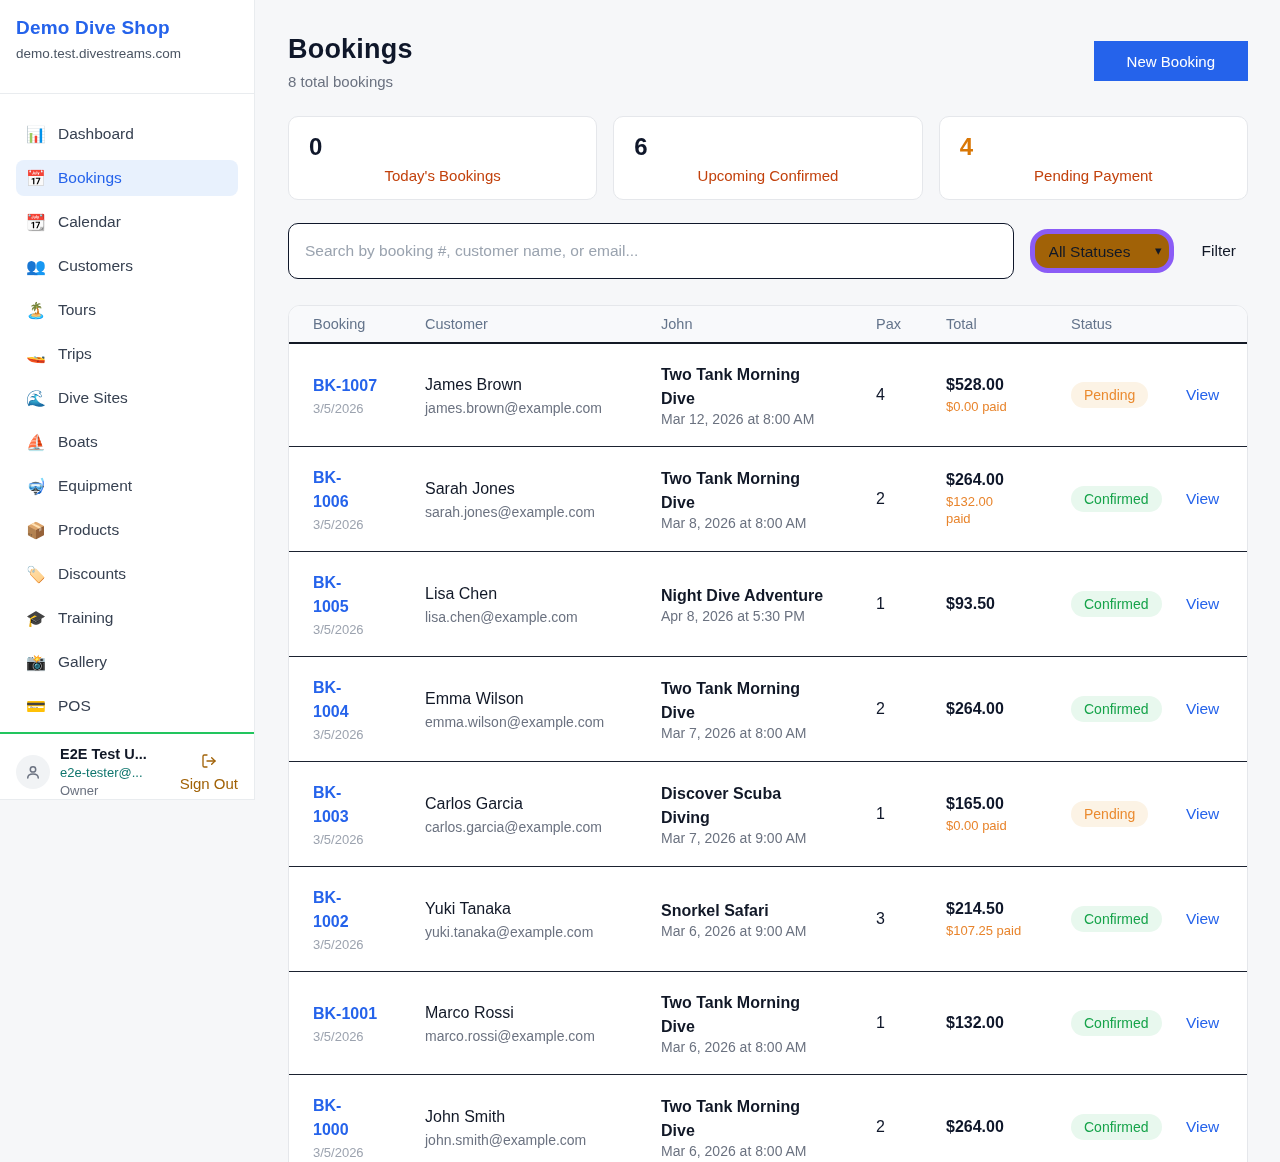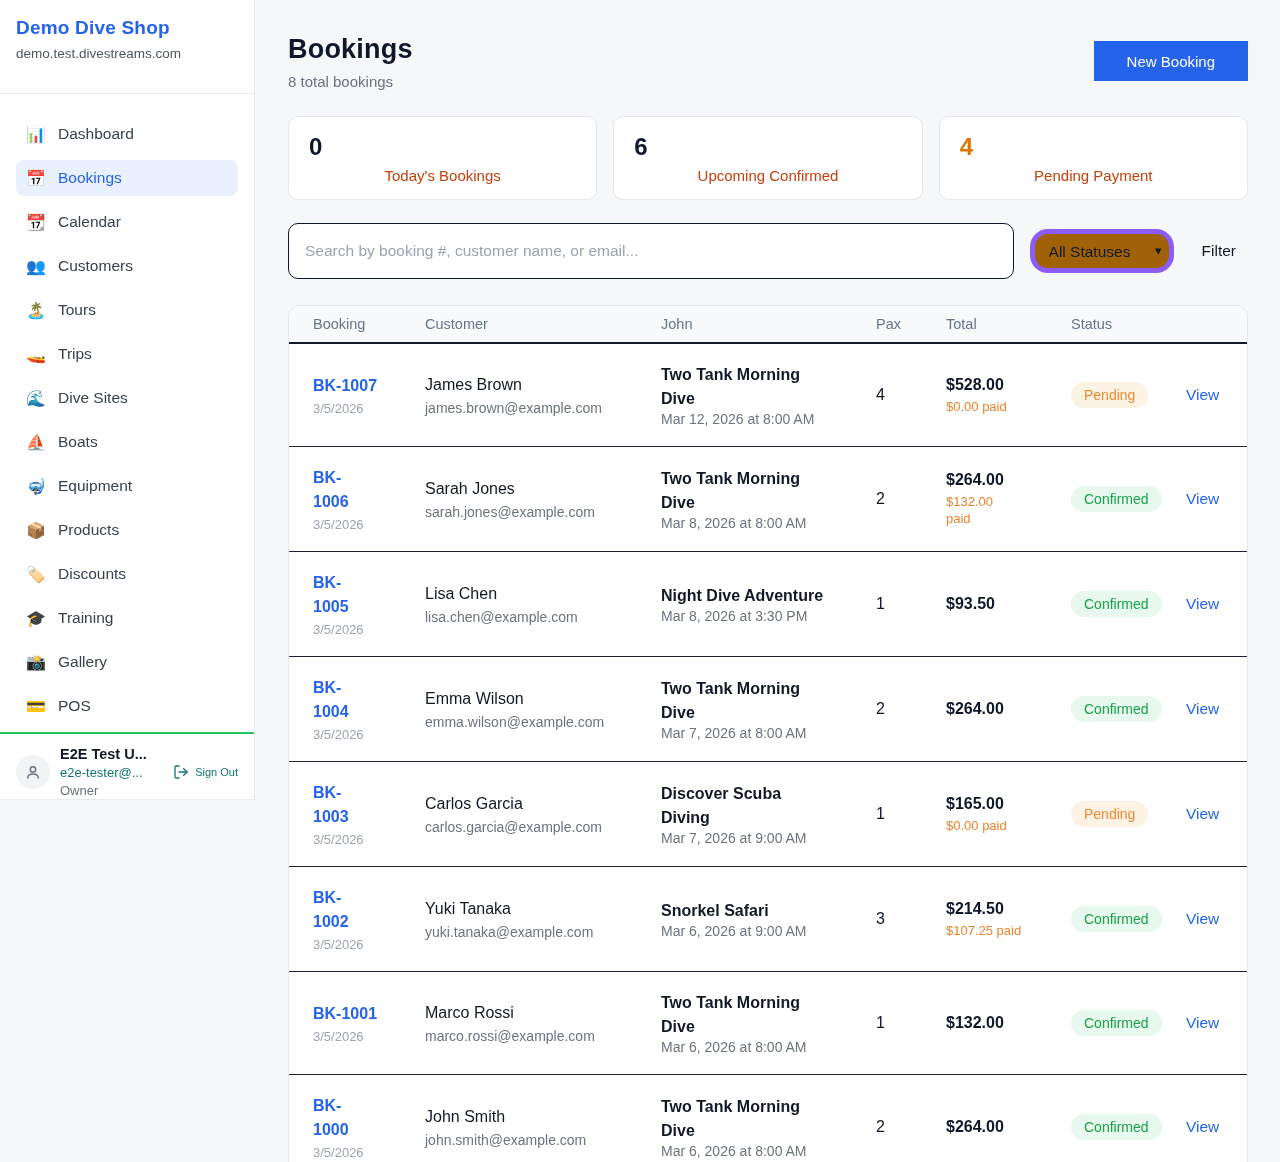--- a/index.html
+++ b/index.html
@@ -41,22 +41,23 @@
     width: 34px; height: 34px; border-radius: 50%;
     background: #f1f3f5; flex: 0 0 34px;
     display: flex; align-items: center; justify-content: center;
   }
   .user-info { min-width: 0; }
   .user-name { font-size: 14.5px; font-weight: bold; color: #111827; white-space: nowrap; }
   .user-email { font-size: 13px; color: #0f766e; margin-top: 3px; white-space: nowrap; }
   .user-role { font-size: 13px; color: #6b7280; margin-top: 3px; }
   .signout {
     margin-left: auto; display: flex; align-items: center; gap: 6px;
-    color: #0f766e; font-size: 11px; cursor: pointer; background: none; border: none;
+    color: #a16207; font-size: 15px; cursor: pointer; background: none; border: none;
     font-family: inherit;
+    flex-direction: column;
   }
 
   
   .main { margin-left: 255px; padding: 34px 32px 0 33px; }
   .page-header { display: flex; justify-content: space-between; align-items: flex-start; margin-bottom: 26px; }
   .page-title { font-size: 27px; font-weight: 800; color: #0f172a; letter-spacing: .2px; }
   .page-subtitle { font-size: 15px; color: #6b7280; margin-top: 8px; }
   .primary-btn {
     margin-top: 7px; height: 40px; padding: 0 33px;
     background: #2563eb; color: #fff; font-size: 15px; font-weight: 500;
@@ -325,21 +326,21 @@
       <a class="bk-link">BK-
 1005</a>
       <div class="bk-date">3/5/2026</div>
     </div>
     <div class="cell">
       <div class="cust-name">Lisa Chen</div>
       <div class="cust-email">lisa.chen@example.com</div>
     </div>
     <div class="cell">
       <div class="trip-name">Night Dive Adventure</div>
-      <div class="trip-time">Mar 8, 2026 at 3:30 PM</div>
+      <div class="trip-time">Apr 8, 2026 at 5:30 PM</div>
     </div>
     <div class="cell pax-val">1</div>
     <div class="cell">
       <div class="total-val">$93.50</div>
 
     </div>
     <div class="cell">
       <span class="badge confirmed">Confirmed</span>
     </div>
     <div class="cell">

